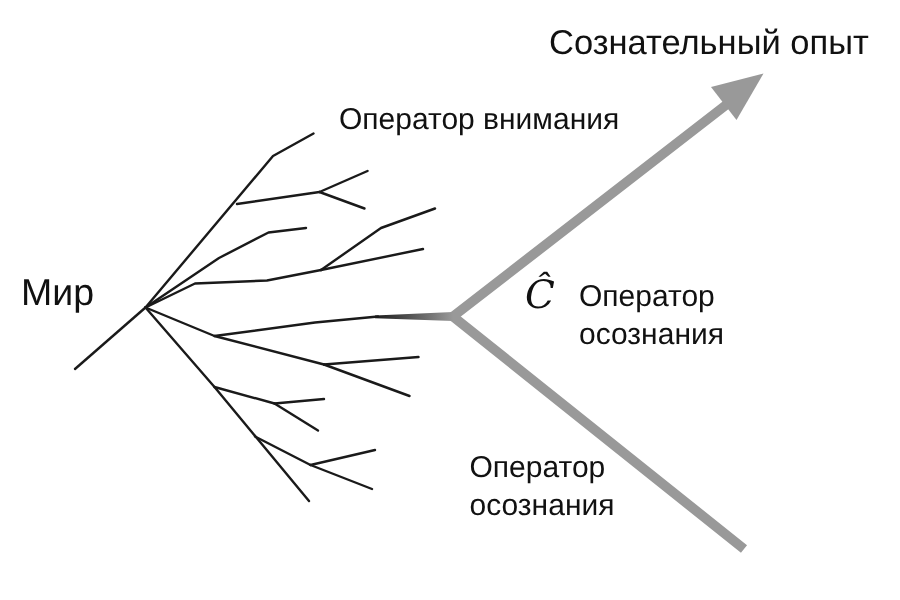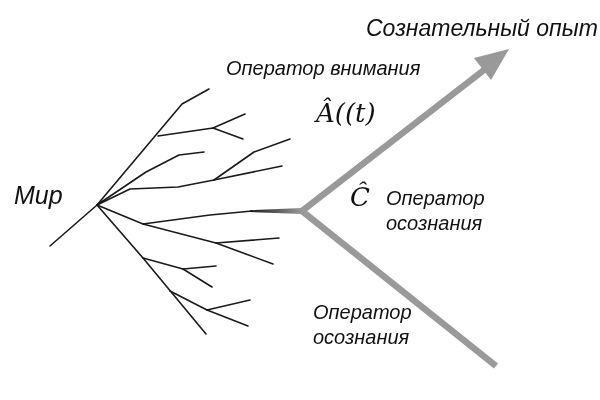--- a/index.html
+++ b/index.html
@@ -1,24 +1,24 @@
 <!DOCTYPE html>
 <html><head>
 <meta charset="utf-8">
 <style>
   html,body{margin:0;padding:0;background:#fff;}
   #stage{
     position:relative;width:600px;height:400px;overflow:hidden;
     background:#fff;font-family:"Liberation Sans", sans-serif;color:#111;
   }
   #tree-svg{position:absolute;left:0;top:0;}
-  .lbl{position:absolute;white-space:nowrap;color:#111;font-style:italic;}
+  .lbl{position:absolute;white-space:nowrap;color:#111;}
   .lbl-world{left:14px;top:178px;font-size:25px;line-height:34px;}
   .lbl-conscious{left:366px;top:14px;font-size:23px;line-height:28px;}
-  .lbl-attention{left:226px;top:56px;font-size:20px;line-height:24px;}
+  .lbl-attention{left:226px;top:68px;font-size:20px;line-height:24px;}
   .lbl-math{font-family:"DejaVu Serif", serif;font-style:italic;}
   .lbl-a-formula{left:316px;top:97px;font-size:26px;line-height:32px;}
   .lbl-c-formula{left:350px;top:181px;font-size:26px;line-height:32px;}
   .lbl-awareness-right{left:386px;top:186px;font-size:20px;line-height:25px;}
   .lbl-awareness-bottom{left:313px;top:300px;font-size:20px;line-height:25px;}
 </style>
 </head>
 <body>
 
 <div id="stage">
@@ -64,21 +64,20 @@
       <polyline points="207,310 248,326"></polyline>
     </g>
   </svg>
 
   <div class="lbl lbl-world">Мир</div>
 
   <div class="lbl lbl-conscious">Сознательный опыт</div>
 
   <div class="lbl lbl-attention">Оператор внимания</div>
 
-  <div class="lbl lbl-math lbl-a-formula">Â((t)</div>
 
   <div class="lbl lbl-math lbl-c-formula">Ĉ</div>
 
   <div class="lbl lbl-awareness-right">
     <div>Оператор</div>
     <div>осознания</div>
   </div>
 
   <div class="lbl lbl-awareness-bottom">
     <div>Оператор</div>

